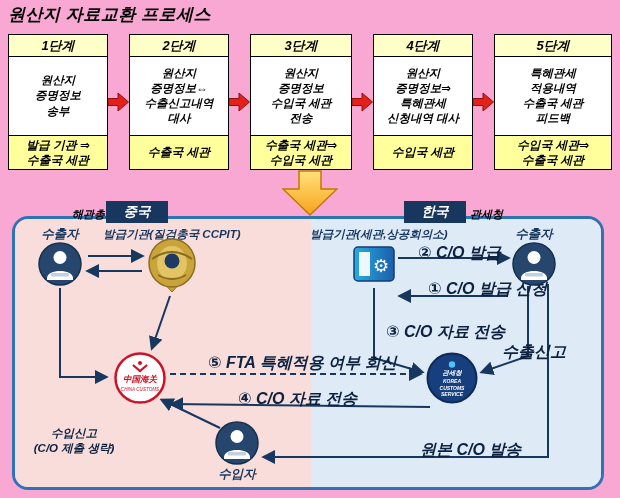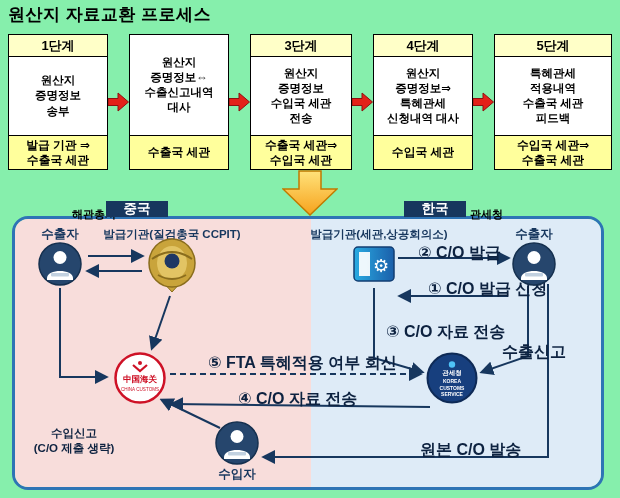--- a/index.html
+++ b/index.html
@@ -1,35 +1,35 @@
 <!DOCTYPE html>
 <html><head>
 <meta charset="utf-8">
 <style>
   html,body{margin:0;padding:0;background:#fff;}
-  .page{position:relative;width:620px;height:498px;background:#86efac;overflow:hidden;
-        font-family:"Liberation Sans","DejaVu Sans",sans-serif;}
+  .page{position:relative;width:620px;height:498px;background:#f9a8d4;overflow:hidden;
+        font-family:"Liberation Sans","DejaVu Sans",sans-serif;font-style:italic;}
   .title{position:absolute;left:8px;top:3px;font-size:17px;font-weight:800;color:#000;letter-spacing:.5px;}
   .steps{position:absolute;left:8px;top:34px;width:604px;height:136px;display:flex;align-items:stretch;}
   .step{border:1.5px solid #000;display:flex;flex-direction:column;background:#fff;box-sizing:border-box;}
   .step-h{height:21px;background:#FFFFC8;border-bottom:1.5px solid #000;font-size:13px;font-weight:bold;
           display:flex;align-items:center;justify-content:center;}
   .step-b{flex:1;font-size:11.5px;font-weight:600;display:flex;align-items:center;justify-content:center;
           text-align:center;white-space:pre-line;line-height:1.32;padding:2px 1px;}
   .step-f{min-height:33px;background:#FFFF9C;border-top:1.5px solid #000;font-size:11.8px;font-weight:bold;
           display:flex;align-items:center;justify-content:center;text-align:center;white-space:pre-line;line-height:1.25;}
   .rarrow{align-self:center;flex:0 0 21px;width:21px;height:20px;}
   .down-arrow{position:absolute;left:282px;top:170px;}
   .board{position:absolute;left:12px;top:216px;width:592px;height:274px;border:3px solid #2E74B5;
          border-radius:16px;overflow:hidden;box-sizing:border-box;}
   .half{position:absolute;top:0;bottom:0;}
   .china{left:0;width:296px;background:#F8DDDB;}
   .korea{left:296px;right:0;background:#DEEBF7;}
   .overlay{position:absolute;left:0;top:0;pointer-events:none;}
-  .chip{position:absolute;background:#17375E;color:#fff;font-weight:bold;font-size:13.5px;width:62px;height:16px;
+  .chip{position:absolute;background:#17375E;color:#fff;font-weight:bold;font-size:13.5px;width:62px;height:22px;
         display:flex;align-items:center;justify-content:center;z-index:5;}
   .chip-side{position:absolute;font-size:11px;font-weight:bold;color:#000;z-index:5;}
   .lbl{position:absolute;font-weight:bold;color:#17375E;font-size:12.5px;text-align:center;z-index:4;}
   .lbl.sm{font-size:11.5px;white-space:nowrap;}
   .flow{position:absolute;font-size:16px;font-weight:600;color:#0D2240;z-index:4;white-space:nowrap;}
   .note{position:absolute;font-size:11.5px;font-weight:600;color:#0D2240;text-align:center;white-space:pre-line;z-index:4;}
   svg.icon{position:absolute;z-index:4;}
   text{font-family:"Liberation Sans","DejaVu Sans",sans-serif;}
 </style>
 </head>
@@ -45,20 +45,21 @@
       <div class="step-b">원산지
 증명정보
 송부</div>
       <div class="step-f">발급 기관 ⇒
 수출국 세관</div>
     </div>
     <svg class="rarrow" viewBox="0 0 21 20">
         <polygon points="0,6.5 10,6.5 10,1 20.5,10 10,19 10,13.5 0,13.5" fill="#E32119" stroke="#8F1010" stroke-width="1"></polygon>
       </svg>
     <div class="step" style="flex:0 0 100px">
+      <div class="step-h">2단계</div>
       <div class="step-b">원산지
 증명정보⇔
 수출신고내역
 대사</div>
       <div class="step-f">수출국 세관</div>
     </div>
     <svg class="rarrow" viewBox="0 0 21 20">
         <polygon points="0,6.5 10,6.5 10,1 20.5,10 10,19 10,13.5 0,13.5" fill="#E32119" stroke="#8F1010" stroke-width="1"></polygon>
       </svg>
     <div class="step" style="flex:0 0 102px">

